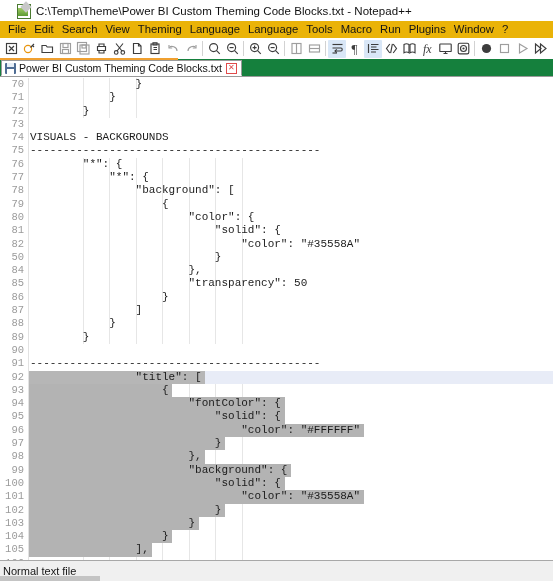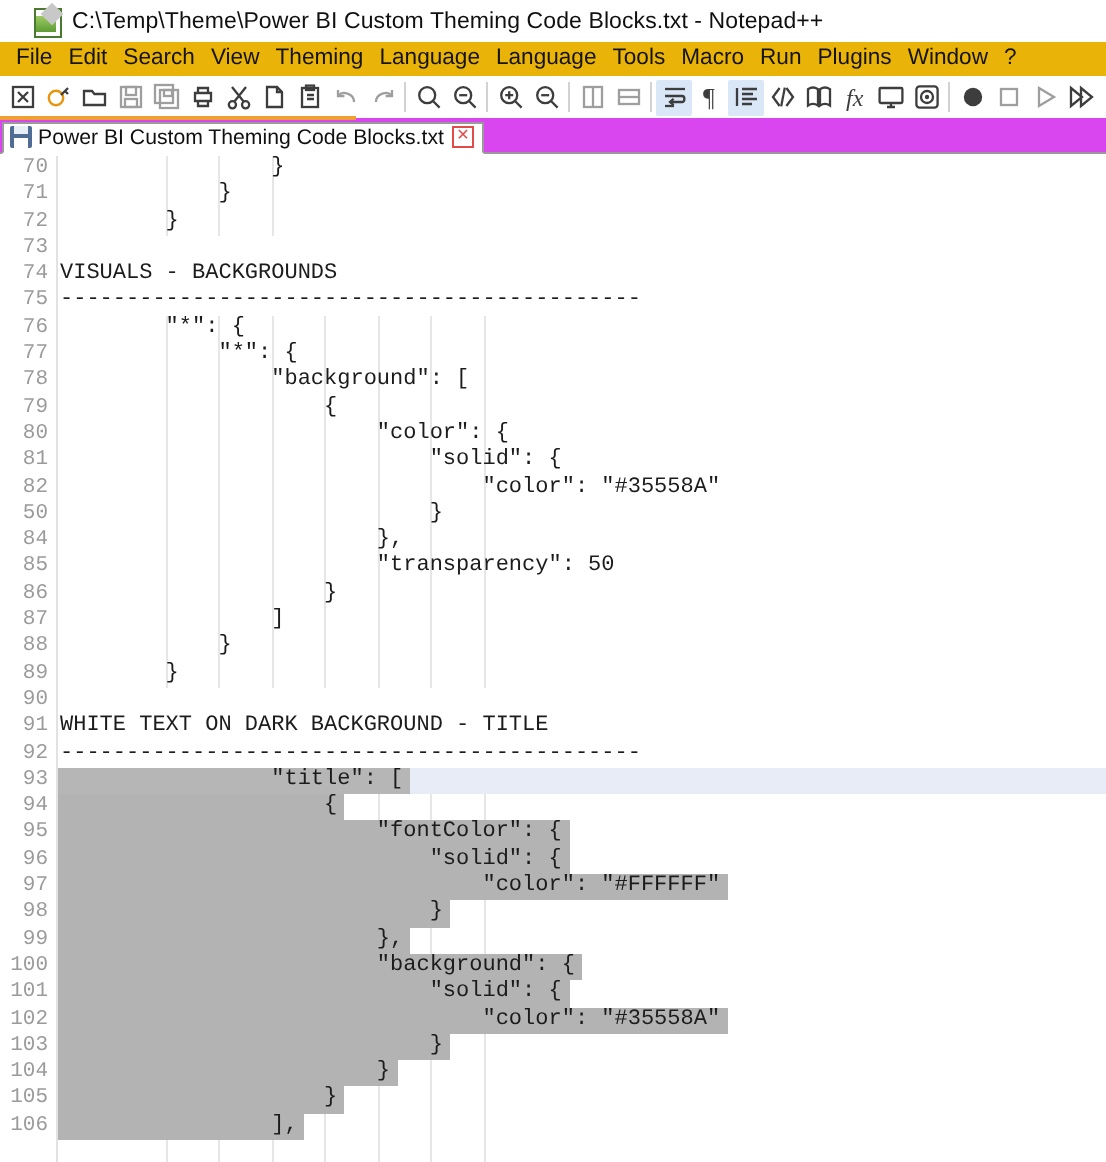--- a/index.html
+++ b/index.html
@@ -127,23 +127,23 @@
     bottom: -1px;
     width: 178px;
     height: 2px;
     background: #f0a030;
     z-index: 4;
   }
 
   
   .tabbar {
     height: 17px;
-    background: #d946ef;
-    display: flex;
-    align-items: center;
+    background: #15803d;
+    display: flex;
+    align-items: flex-start;
     flex: 0 0 auto;
     border-bottom: 1px solid #9a9a9a;
     position: relative;
   }
   .doc-tab {
     height: 16px;
     display: flex;
     align-items: center;
     background: #ffffff;
     border: 1px solid #9a9a9a;
@@ -614,33 +614,36 @@
         <div class="code-line"><span class="txt">                            "solid": {</span></div>
         <div class="code-line"><span class="txt">                                "color": "#35558A"</span></div>
         <div class="code-line"><span class="txt">                            }</span></div>
         <div class="code-line"><span class="txt">                        },</span></div>
         <div class="code-line"><span class="txt">                        "transparency": 50</span></div>
         <div class="code-line"><span class="txt">                    }</span></div>
         <div class="code-line"><span class="txt">                ]</span></div>
         <div class="code-line"><span class="txt">            }</span></div>
         <div class="code-line"><span class="txt">        }</span></div>
         <div class="code-line"><span class="txt"></span></div>
-        <div class="code-line"><span class="txt">WHITE TEXT ON DARK BACKGROUND - TITLE</span></div>
         <div class="code-line"><span class="txt">--------------------------------------------</span></div>
         <div class="code-line curline"><div class="sel" style="width: 176.12px;"></div><span class="txt">                "title": [</span></div>
         <div class="code-line"><div class="sel" style="width: 143.02px;"></div><span class="txt">                    {</span></div>
         <div class="code-line"><div class="sel" style="width: 255.56px;"></div><span class="txt">                        "fontColor": {</span></div>
         <div class="code-line"><div class="sel" style="width: 255.56px;"></div><span class="txt">                            "solid": {</span></div>
         <div class="code-line"><div class="sel" style="width: 335px;"></div><span class="txt">                                "color": "#FFFFFF"</span></div>
         <div class="code-line"><div class="sel" style="width: 195.98px;"></div><span class="txt">                            }</span></div>
         <div class="code-line"><div class="sel" style="width: 176.12px;"></div><span class="txt">                        },</span></div>
         <div class="code-line"><div class="sel" style="width: 262.18px;"></div><span class="txt">                        "background": {</span></div>
         <div class="code-line"><div class="sel" style="width: 255.56px;"></div><span class="txt">                            "solid": {</span></div>
         <div class="code-line"><div class="sel" style="width: 335px;"></div><span class="txt">                                "color": "#35558A"</span></div>
         <div class="code-line"><div class="sel" style="width: 195.98px;"></div><span class="txt">                            }</span></div>
         <div class="code-line"><div class="sel" style="width: 169.5px;"></div><span class="txt">                        }</span></div>
         <div class="code-line"><div class="sel" style="width: 143.02px;"></div><span class="txt">                    }</span></div>
         <div class="code-line"><div class="sel" style="width: 123.16px;"></div><span class="txt">                ],</span></div>
       </div>
   </div>
 
+  <div class="statusbar">
+    <div class="hscroll-stub"></div>
+    <div class="st-text">Normal text file</div>
+  </div>
 
 </div>
 
 </body></html>

